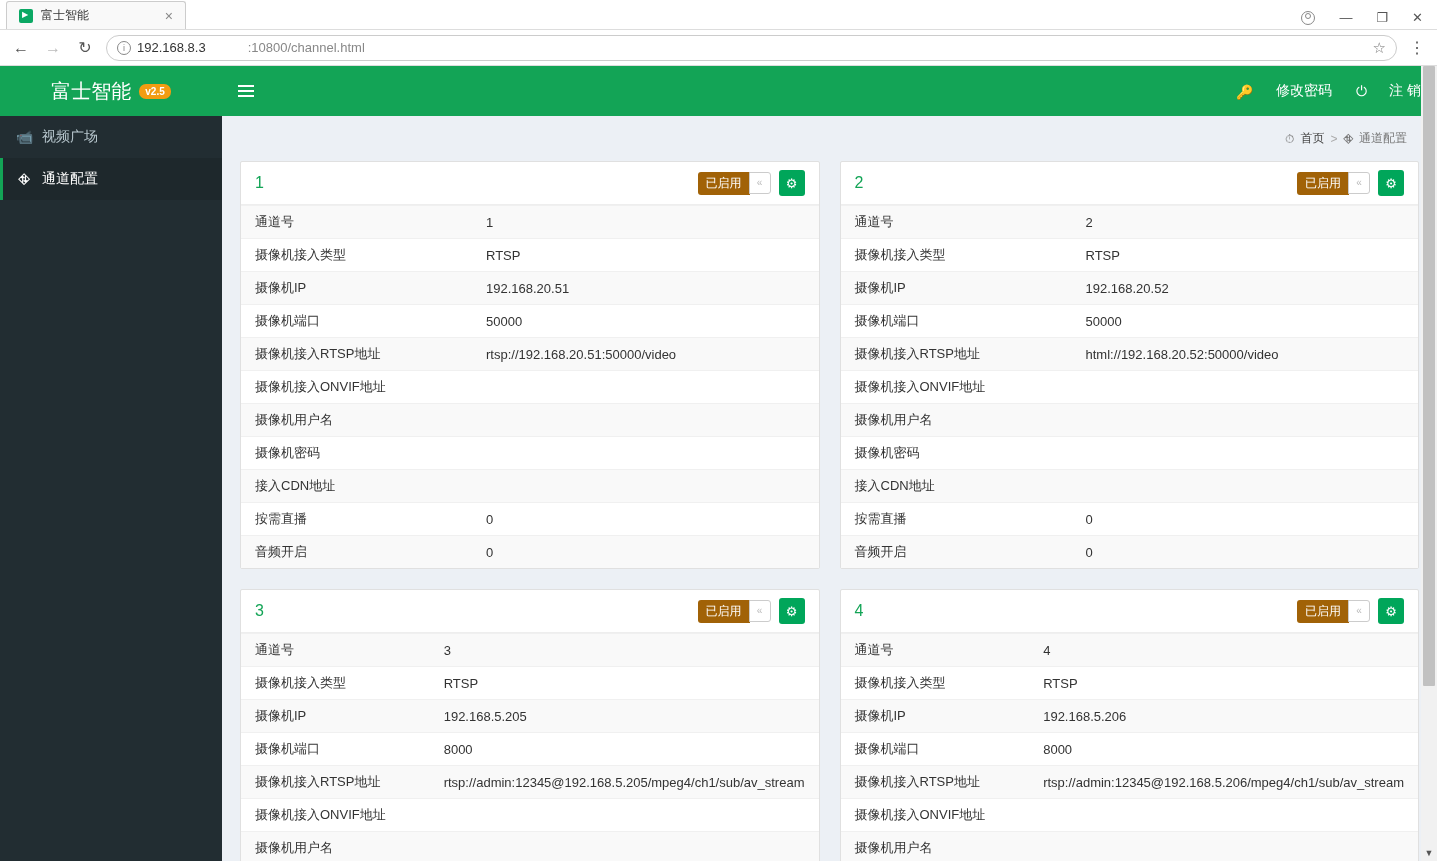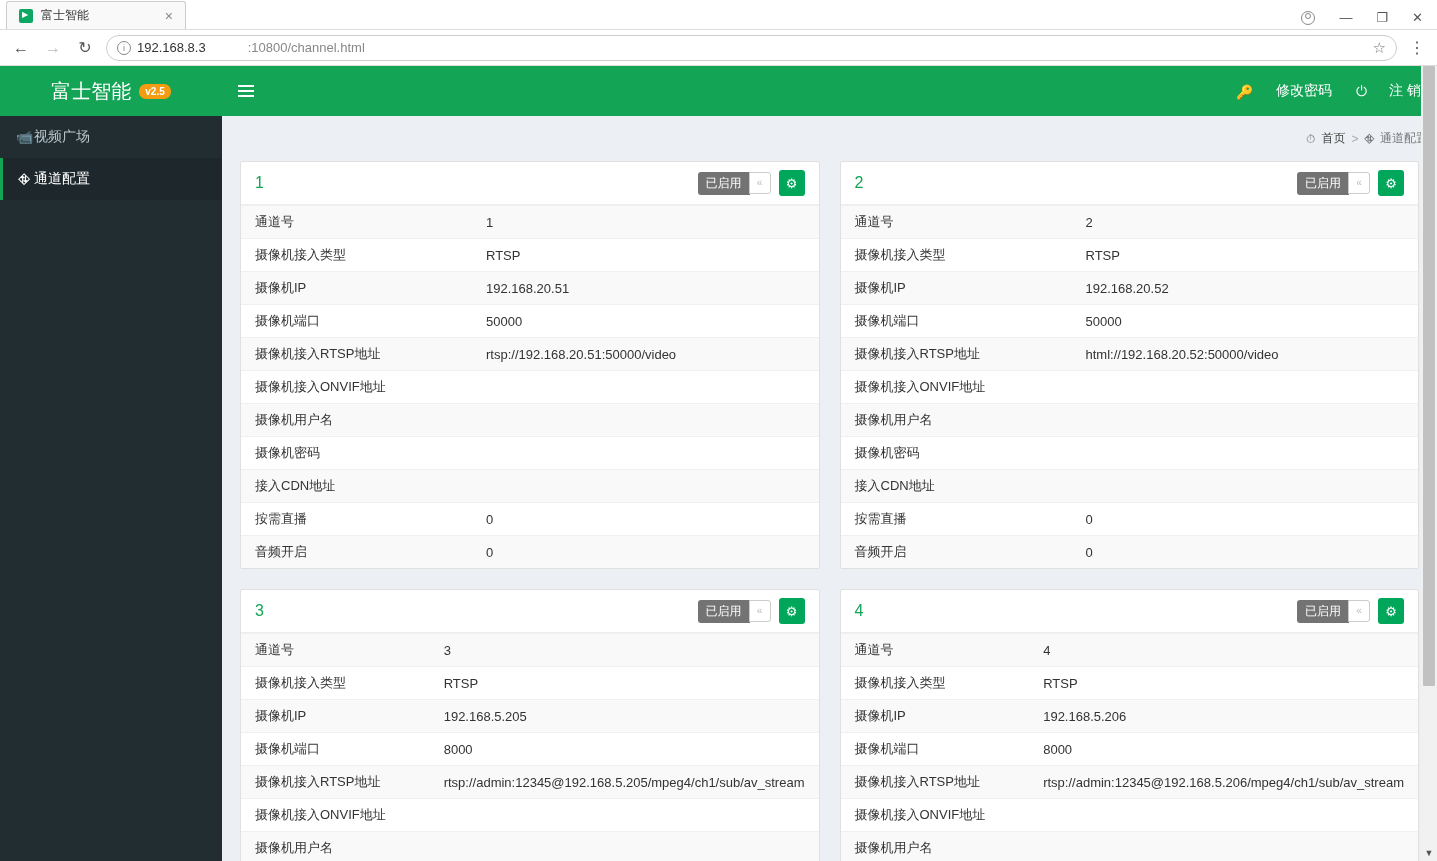--- a/index.html
+++ b/index.html
@@ -22,42 +22,42 @@
 .url-info { width:14px; height:14px; border:1px solid #888; border-radius:50%; font-size:9px; line-height:12px; text-align:center; color:#888; }
 .url-dim { color:#888;margin-left:36px; }
 .star { color:#777; font-size:15px; margin-left:auto; }
 .menu-dots { width:20px; text-align:center; color:#555; font-size:16px; }
 
 
 .app { display:flex; height:calc(861px - 66px); position:relative; }
 .sidebar { width:222px; background:#222d32; color:#b8c7ce; display:flex; flex-direction:column; }
 .brand { height:50px; background:#13a456; color:#fff; display:flex; align-items:center; justify-content:center; gap:8px; font-size:20px; }
 .brand-badge { background:#f39c12; color:#fff; font-size:10px; padding:2px 6px; border-radius:7px; font-weight:bold; }
-.nav-item { display:flex; align-items:center; gap:2px; padding:12px 16px; font-size:14px; cursor:pointer; }
+.nav-item { display:flex; align-items:center; gap:10px; padding:12px 16px; font-size:14px; cursor:pointer; }
 .nav-item.active { background:#1e282c; color:#fff; border-left:3px solid #13a456; padding-left:13px; }
 .nav-item .pill { margin-left:auto; background:#13a456; color:#fff; font-size:11px; padding:2px 7px; border-radius:3px; display:flex; align-items:center; gap:3px; }
 .nav-icon { width:16px; text-align:center; }
 
 .main { flex:1; background:#ecf0f5; overflow-y:auto; }
 .topbar { height:50px; background:#13a456; display:flex; align-items:center; color:#fff; padding:0 16px; }
 .burger { width:16px; display:flex; flex-direction:column; gap:3px; cursor:pointer; }
 .burger span { height:2px; background:#fff; }
 .top-right { margin-left:auto; display:flex; gap:24px; font-size:14px; }
 .top-link { display:flex; align-items:flex-end; gap:22px; cursor:pointer; }
 
-.crumbs { padding:14px 9px; display:flex; justify-content:flex-end; align-items:center; gap:6px; font-size:12px; color:#777; }
+.crumbs { padding:14px 30px; display:flex; justify-content:flex-end; align-items:center; gap:6px; font-size:12px; color:#777; }
 .crumbs a { color:#444; text-decoration:none; }
 .crumbs .sep { color:#aaa; }
 
 .content { padding:0 18px 18px; display:grid; grid-template-columns:1fr 1fr; gap:20px; }
 .panel { background:#fff; border:1px solid #e0e0e0; border-radius:2px; }
 .panel-head { display:flex; align-items:center; padding:8px 14px; border-bottom:1px solid #eee; }
 .panel-num { color:#13a456; font-size:16px; font-weight:500; }
 .panel-ctrl { margin-left:auto; display:flex; gap:8px; align-items:center; }
-.toggle { background:#737373; color:#fff; font-size:12px; padding:3px 8px; border-radius:3px 0 0 3px; }
+.toggle { background:#a16207; color:#fff; font-size:12px; padding:3px 8px; border-radius:3px 0 0 3px; }
 .toggle-handle { background:#fff; border:1px solid #ccc; width:22px; height:22px; border-radius:0 3px 3px 0; display:flex; align-items:center; justify-content:center; color:#bbb; font-size:10px; margin-left:-1px; }
 .gear-btn { background:#00a65a; color:#fff; width:26px; height:26px; border-radius:3px; display:flex; align-items:center; justify-content:center; font-size:13px; cursor:pointer; }
 .tbl { width:100%; border-collapse:collapse; }
 .tbl tr:nth-child(odd) td { background:#f9f9f9; }
 .tbl td { padding:7px 14px; font-size:13px; color:#333; border-top:1px solid #f0f0f0; }
 .tbl td:first-child { width:40%; }
 
 .scrollbar-v { position:absolute; right:0; top:66px; bottom:0; width:16px; background:#f1f1f1; }
 .scrollbar-v .thumb { position:absolute; left:2px; right:2px; top:0; height:620px; background:#c1c1c1; border-radius:1px; }
 .scrollbar-v .arrow { position:absolute; left:0; right:0; height:16px; text-align:center; font-size:9px; color:#555; line-height:16px; }

